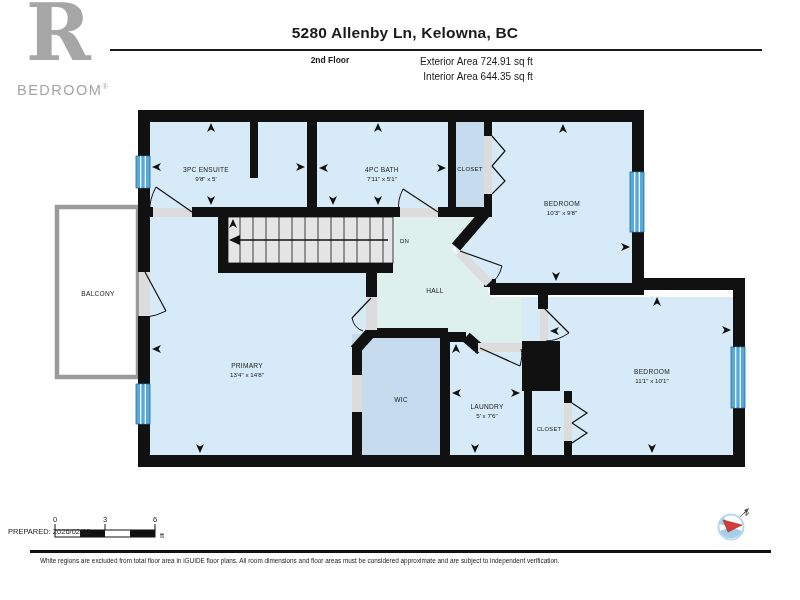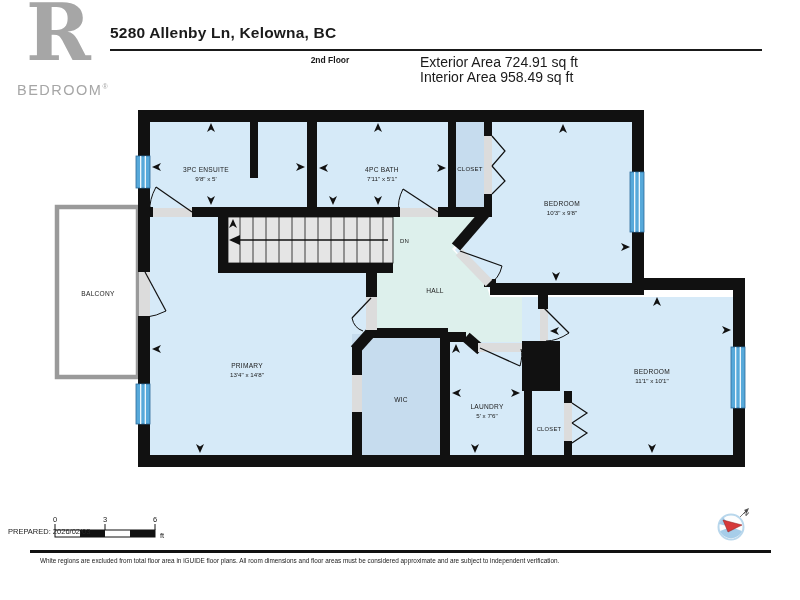--- a/index.html
+++ b/index.html
@@ -3,24 +3,24 @@
 <meta charset="utf-8">
 <style>
   html,body{margin:0;padding:0;background:#ffffff;}
   #page{position:relative;width:800px;height:600px;background:#fff;overflow:hidden;
         font-family:"Liberation Sans",sans-serif;color:#1a1a1a;}
   .abs{position:absolute;}
   #logo-r{left:26px;top:-8px;font-family:"DejaVu Serif","Liberation Serif",serif;
           font-weight:bold;font-size:78px;color:#a6a6a6;line-height:1.05;}
   #logo-word{left:17px;top:82px;font-size:14.5px;letter-spacing:1.5px;color:#a6a6a6;}
   #logo-reg{font-size:7px;vertical-align:super;letter-spacing:0;}
-  #title{left:110px;top:24px;width:590px;text-align:left;font-size:15.5px;font-weight:bold;letter-spacing:.2px;}
+  #title{left:110px;top:24px;width:590px;text-align:center;font-size:15.5px;font-weight:bold;letter-spacing:.2px;}
   #rule1{left:110px;top:49px;width:652px;height:2px;background:#1a1a1a;}
   #floor-label{left:250px;top:55px;width:160px;text-align:center;font-size:8.5px;font-weight:bold;}
-  #areas{left:420px;top:55px;font-size:14px;line-height:14.5px;}
+  #areas{left:420px;top:55px;font-size:10px;line-height:14.5px;text-align:right;}
   #prepared{left:8px;top:527px;width:800px;text-align:left;font-size:7.5px;color:#222;}
   #rule2{left:30px;top:550px;width:741px;height:2.5px;background:#111;}
   #disclaimer{left:40px;top:557px;width:600px;font-size:6.4px;color:#222;}
   svg text{font-family:"Liberation Sans",sans-serif;fill:#1a1a1a;}
   .room-name{font-size:6.6px;letter-spacing:.25px;}
   .room-dims{font-size:6.2px;}
   .wall{fill:#111;}
   .floor{fill:#d6eaf8;}
   .closet-floor{fill:#c6dcee;}
   .hall-floor{fill:#ddf0ec;}
@@ -35,21 +35,21 @@
 
 <div id="page">
 
   <div class="abs" id="logo-r">R</div>
   <div class="abs" id="logo-word"><span>BEDROOM</span><span id="logo-reg">®</span></div>
   <div class="abs" id="title">5280 Allenby Ln, Kelowna, BC</div>
   <div class="abs" id="rule1"></div>
   <div class="abs" id="floor-label">2nd Floor</div>
   <div class="abs" id="areas">
     <div>Exterior Area 724.91 sq ft</div>
-    <div>Interior Area 958.49 sq ft</div>
+    <div>Interior Area 644.35 sq ft</div>
   </div>
 
   <svg class="abs" style="left:0;top:0" width="800" height="600" viewBox="0 0 800 600">
 
     <g>
       <rect x="57" y="207" width="81" height="170" fill="#ffffff" stroke="#9a9a9a" stroke-width="4.5"></rect>
     </g>
 
     <g>
       <rect class="floor" x="144" y="116" width="168" height="98"></rect>

